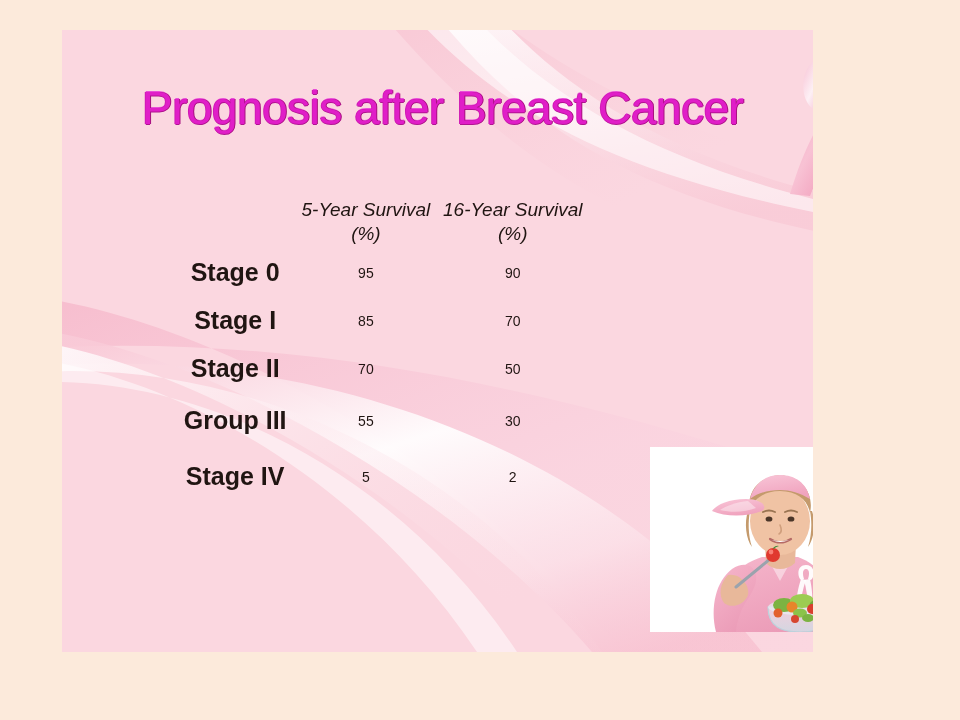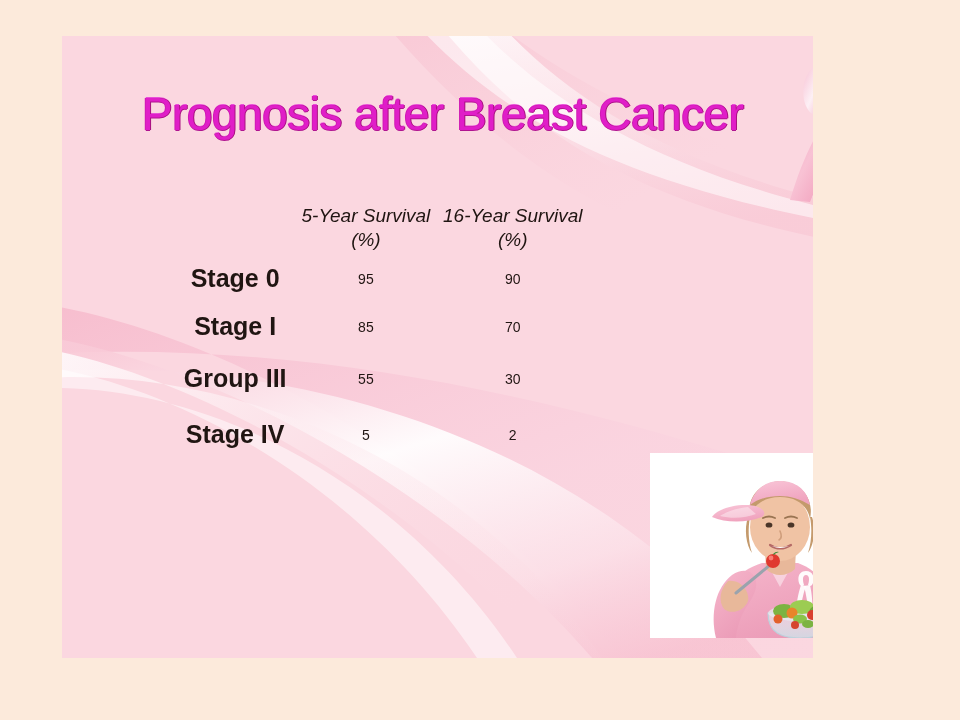--- a/index.html
+++ b/index.html
@@ -19,21 +19,21 @@
     left: 0; top: 0;
     width: 960px;
     height: 720px;
     background: #fceadb;
   }
 
   
   #slide {
     position: absolute;
     left: 62px;
-    top: 36px;
+    top: 30px;
     width: 751px;
     height: 622px;
     background: #fbd7e0;
     overflow: hidden;
   }
 
   
   #slide-decor {
     position: absolute;
     left: 0; top: 0;
@@ -236,20 +236,25 @@
       <tbody>
         <tr>
           <td class="stage-cell">Stage 0</td>
           <td class="value-cell">95</td>
           <td class="value-cell">90</td>
         </tr>
         <tr>
           <td class="stage-cell">Stage I</td>
           <td class="value-cell">85</td>
           <td class="value-cell">70</td>
+        </tr>
+        <tr>
+          <td class="stage-cell">Stage II</td>
+          <td class="value-cell">70</td>
+          <td class="value-cell">50</td>
         </tr>
         <tr class="gap-row">
           <td class="stage-cell">Group III</td>
           <td class="value-cell">55</td>
           <td class="value-cell">30</td>
         </tr>
         <tr class="gap-row">
           <td class="stage-cell">Stage IV</td>
           <td class="value-cell">5</td>
           <td class="value-cell">2</td>

